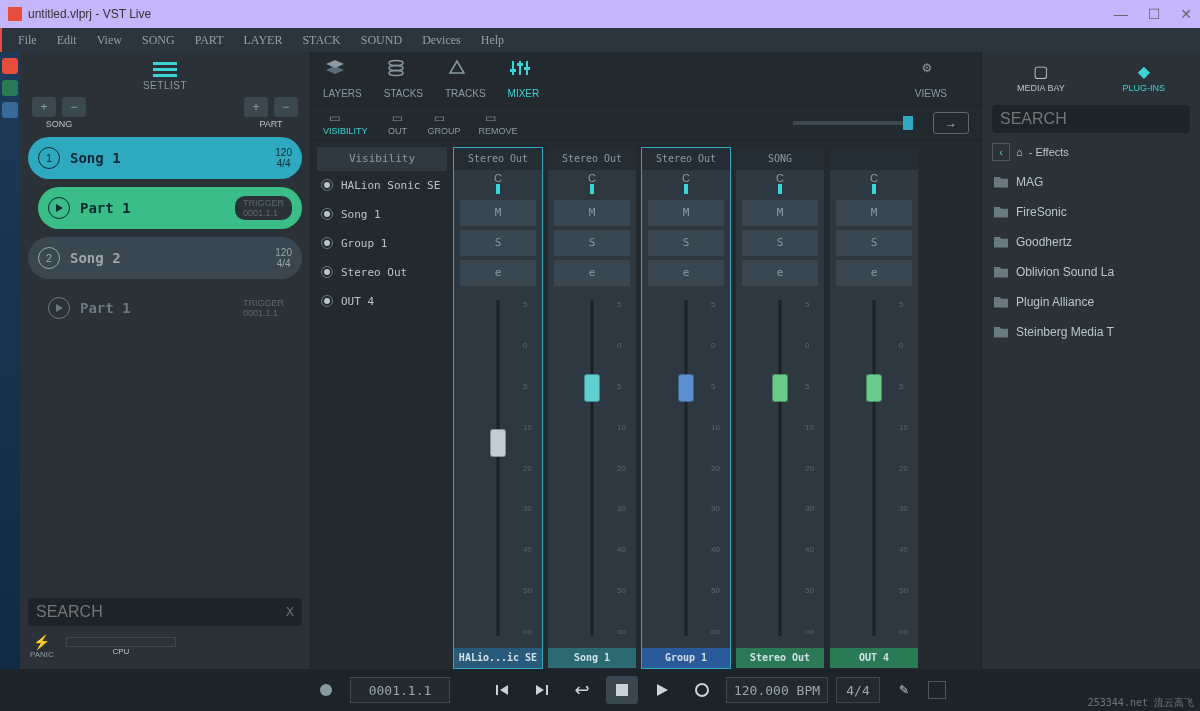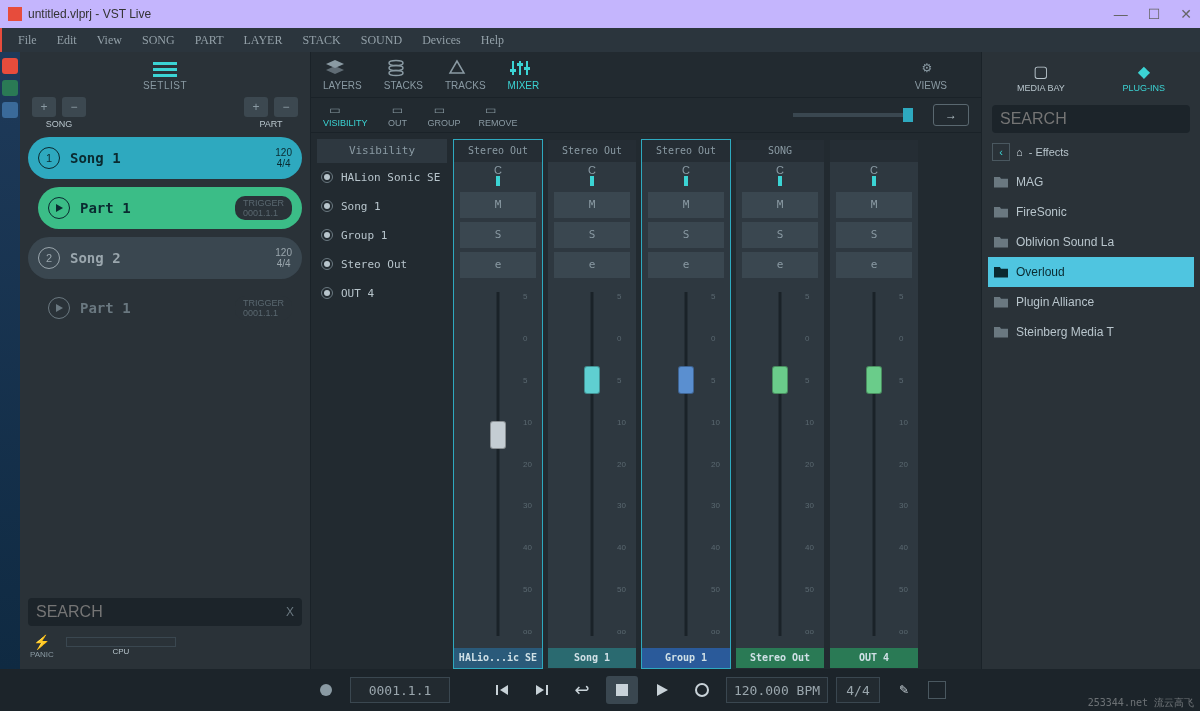--- a/index.html
+++ b/index.html
@@ -29,21 +29,21 @@
 .song-play{width:22px;height:22px;border-radius:50%;border:1.5px solid currentColor;display:flex;align-items:center;justify-content:center;margin-right:10px}
 .song-title{font-weight:bold;font-size:14px;flex:1;font-family:monospace}
 .song-meta{text-align:center;font-size:10px;line-height:1.1}
 .pill-badge{background:#2a3238;padding:2px 8px;border-radius:10px;font-size:9px;color:#5a6870}
 .search-bar{height:28px;background:#1c242a;border-radius:4px;margin:4px;display:flex;align-items:center;padding:0 8px}
 .search-bar input{flex:1;background:transparent;border:none;color:#b8c5cc;outline:none;font-size:16px}
 .search-bar .x{color:#6a7880;cursor:pointer}
 .center-panel{flex:1;background:#222a30;display:flex;flex-direction:column;border-left:1px solid #1a2228;border-right:1px solid #1a2228}
 .center-top{display:flex;align-items:center;padding:6px 12px;border-bottom:1px solid #1a2228}
 .top-btn{text-align:center;margin-right:22px;cursor:pointer}
-.top-btn .lbl{font-size:10px;color:#8a9aa3;margin-top:2px}
+.top-btn .lbl{font-size:10px;color:#8a9aa3;margin-top:10px}
 .top-btn.active .lbl{color:#3bd4d4}
 .top-icon{width:24px;height:20px;display:flex;align-items:center;justify-content:center;color:#8a9aa3}
 .top-btn.active .top-icon{color:#3bd4d4}
 .center-sub{display:flex;align-items:center;padding:4px 12px;border-bottom:1px solid #1a2228}
 .sub-btn{text-align:center;margin-right:18px;cursor:pointer}
 .sub-btn .lbl{font-size:9px;color:#8a9aa3}
 .sub-btn.active .lbl{color:#3bd4d4}
 .hslider{width:120px;height:4px;background:#3a4750;margin-left:auto;margin-right:20px;position:relative}
 .hslider .knob{position:absolute;right:0;top:-5px;width:10px;height:14px;background:#2ea9bf}
 .proceed-btn{width:36px;height:22px;border:1px solid #5a6870;border-radius:3px;display:flex;align-items:center;justify-content:center;cursor:pointer}
@@ -442,25 +442,25 @@
         <div class="plugin-item">
           <div class="folder-icon"></div>
           <span>MAG</span>
         </div>
         <div class="plugin-item">
           <div class="folder-icon"></div>
           <span>FireSonic</span>
         </div>
         <div class="plugin-item">
           <div class="folder-icon"></div>
+          <span>Goodhertz</span>
+        </div>
+        <div class="plugin-item">
+          <div class="folder-icon"></div>
           <span>Oblivion Sound La</span>
-        </div>
-        <div class="plugin-item selected">
-          <div class="folder-icon"></div>
-          <span>Overloud</span>
         </div>
         <div class="plugin-item">
           <div class="folder-icon"></div>
           <span>Plugin Alliance</span>
         </div>
         <div class="plugin-item">
           <div class="folder-icon"></div>
           <span>Steinberg Media T</span>
         </div>
       </div>

